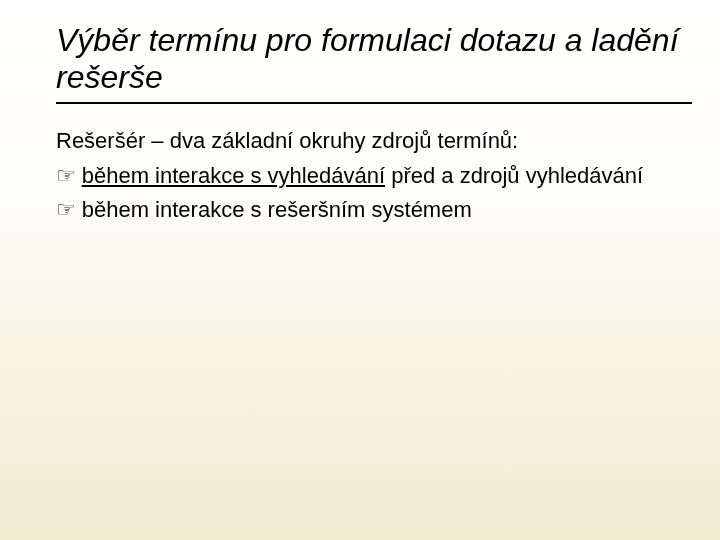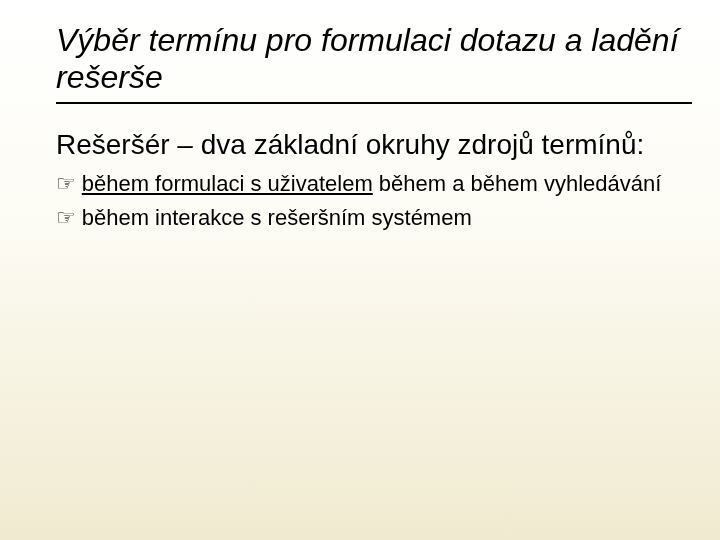--- a/index.html
+++ b/index.html
@@ -17,21 +17,21 @@
     margin-bottom: 6px;
     font-style: italic;
   }
   .rule {
     border: none;
     border-top: 2px solid #000;
     margin-bottom: 22px;
     width: 100%;
   }
   .intro {
-    font-size: 28px;
+    font-size: 22px;
     line-height: 1.35;
     margin-bottom: 4px;
     margin-top: 10px;
   }
   .bullets { list-style: none; }
   .bullets li {
     font-size: 22px;
     line-height: 1.35;
     padding-left: 26px;
     text-indent: -26px;
@@ -46,18 +46,18 @@
 </head>
 <body>
 
 <h1 class="title">Výběr termínu pro formulaci dotazu a ladění rešerše</h1>
 <hr class="rule">
 
 <p class="intro">Rešeršér – dva základní okruhy zdrojů termínů:</p>
 
 <ul class="bullets">
   <li>
-    <span class="hand">☞</span><span class="ul">během formulaci s uživatelem</span><span> během a během vyhledávání</span>
+    <span class="hand">☞</span><span class="ul">během interakce s vyhledávání</span><span> před a zdrojů vyhledávání</span>
   </li>
   <li>
     <span class="hand">☞</span><span>během interakce s rešeršním systémem</span>
   </li>
 </ul>
 
 </body></html>

